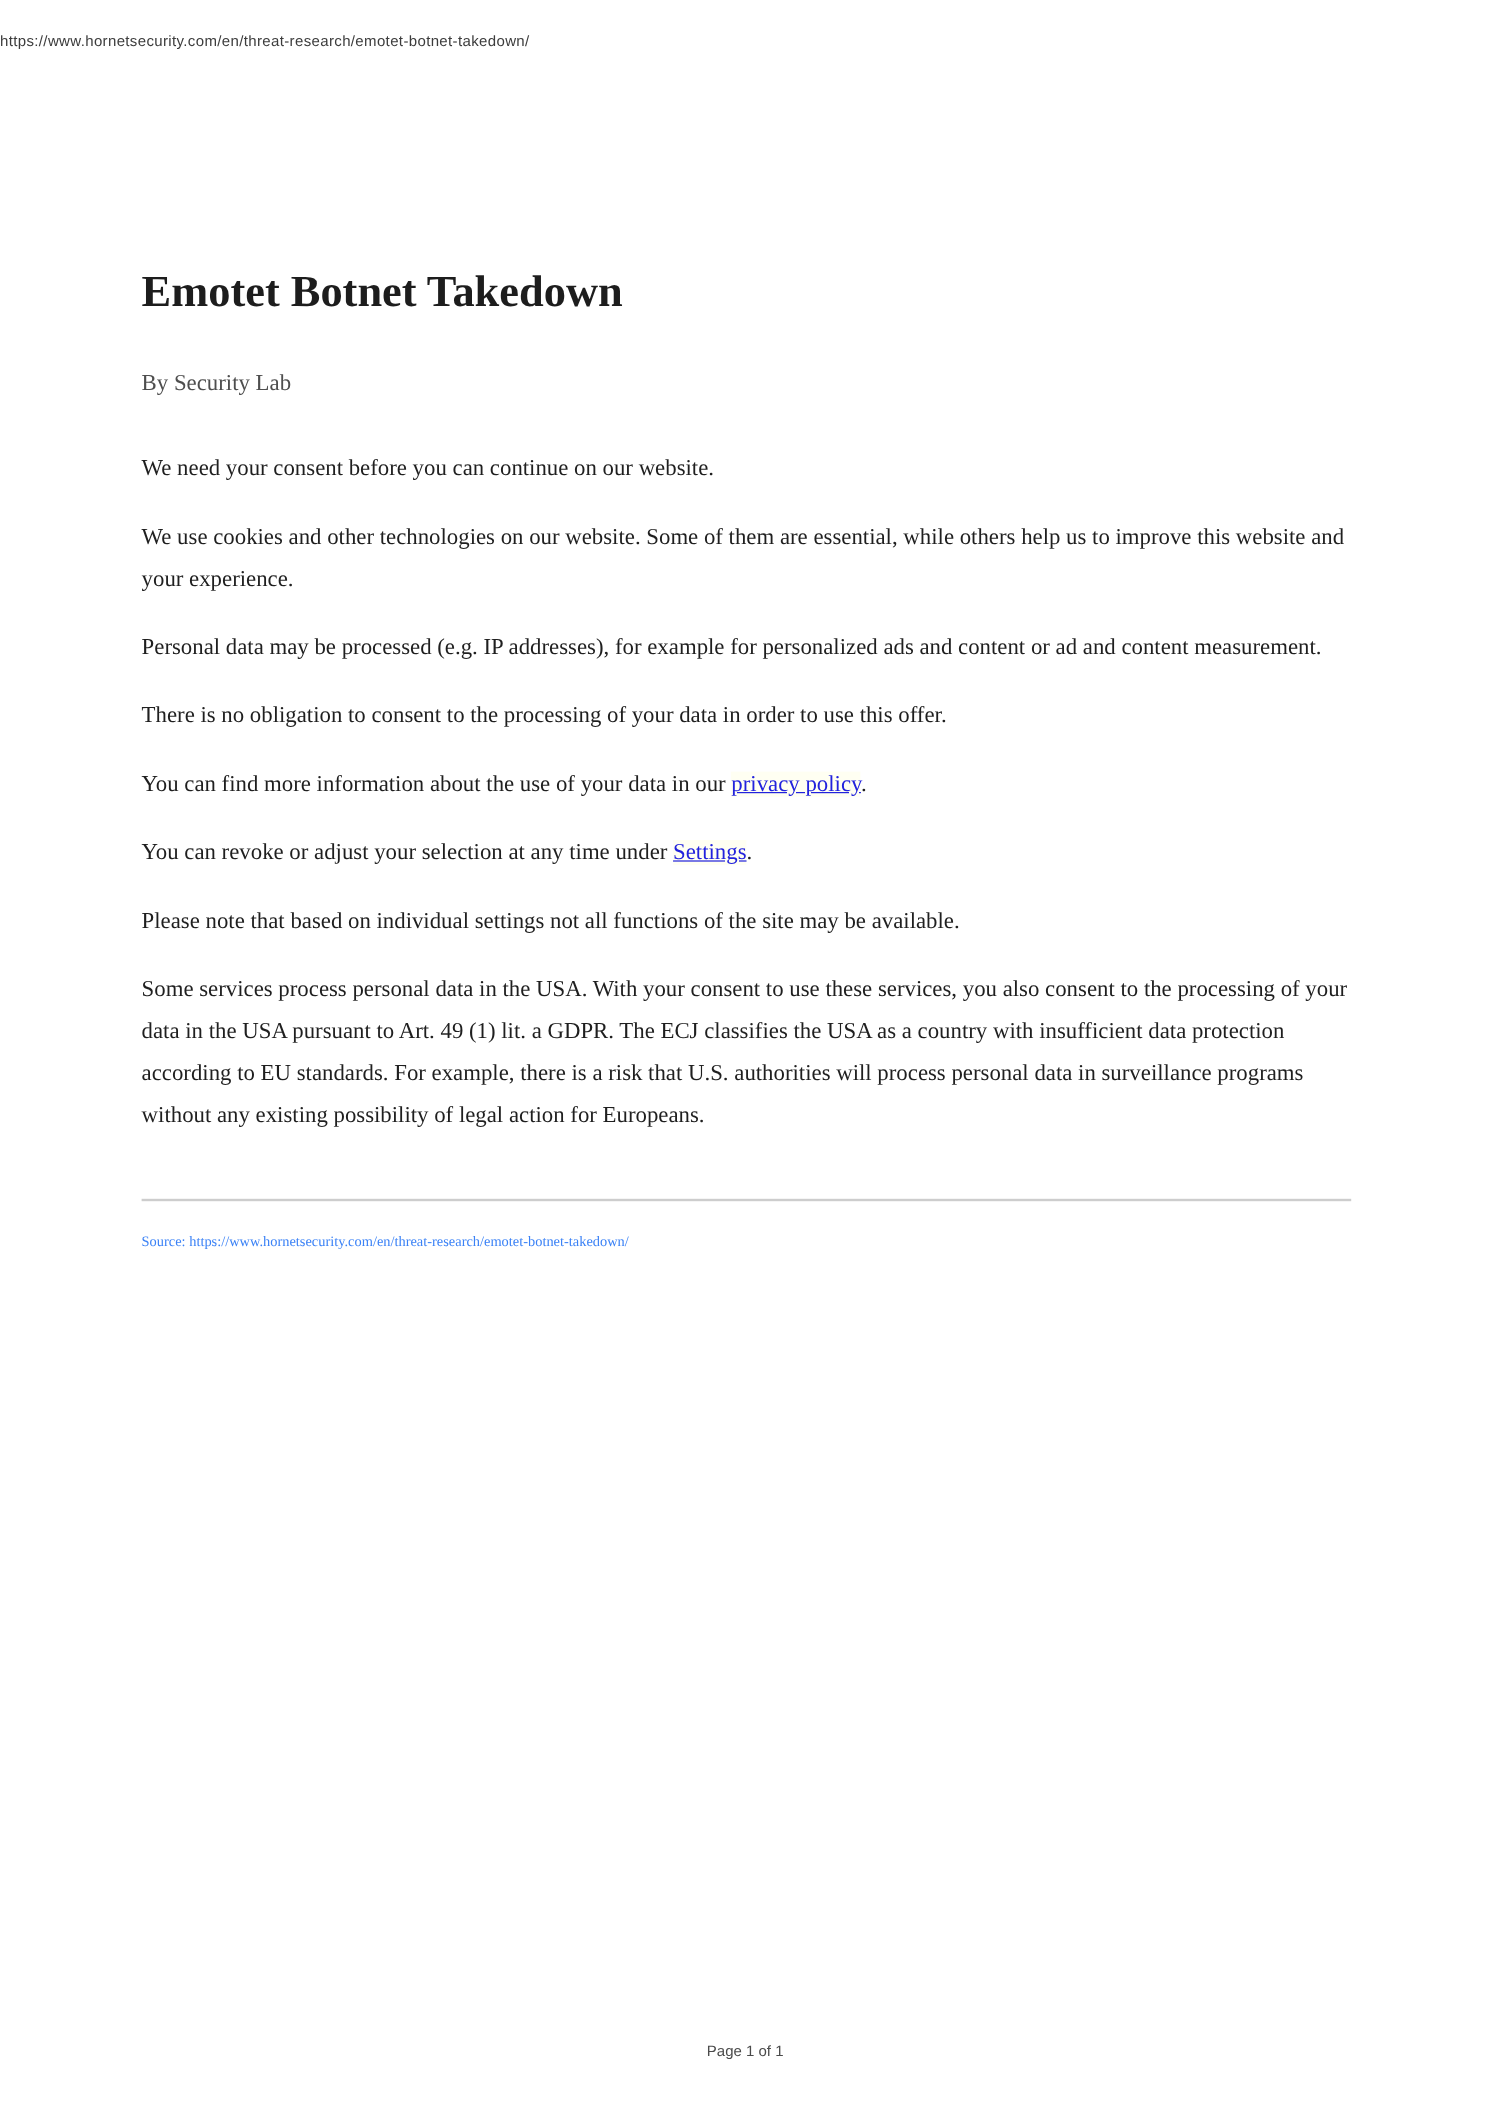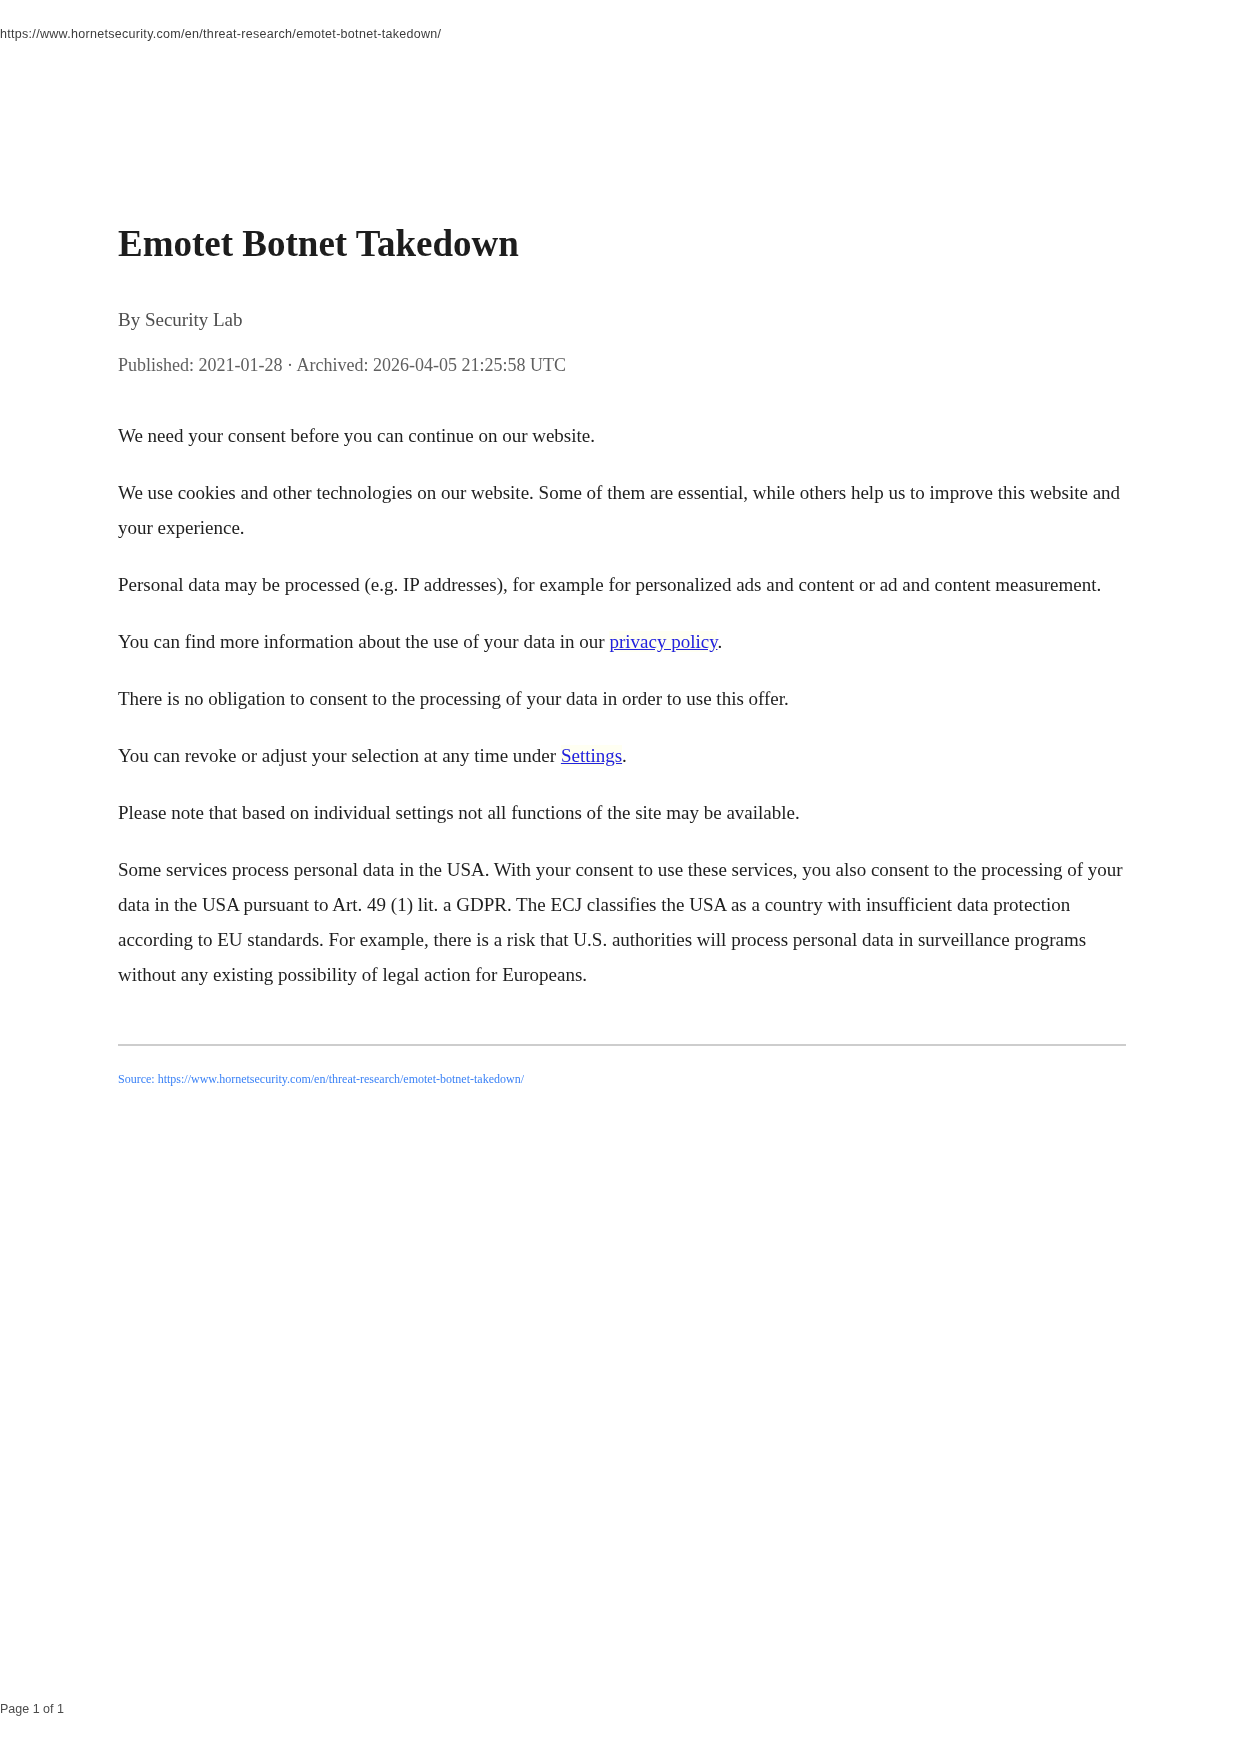--- a/index.html
+++ b/index.html
@@ -78,62 +78,61 @@
     font-size: 12px;
     line-height: 24px;
     color: #3b82f6;
     font-family: Liberation Serif, serif;
   }
   .page-footer {
     position: absolute;
     top: 1702px;
     left: 0;
     width: 100%;
-    text-align: left;
+    text-align: center;
     font-family: "Liberation Sans", sans-serif;
     font-size: 12.5px;
     color: #4b4b4b;
   }
 </style>
 </head>
 <body>
 
 <div class="page">
 
   <div class="url-header">https://www.hornetsecurity.com/en/threat-research/emotet-botnet-takedown/</div>
 
   <div class="content">
 
     <h1 class="title">Emotet Botnet Takedown</h1>
 
     <p class="byline">By Security Lab</p>
 
-    <p class="meta">Published: 2021-01-28 · Archived: 2026-04-05 21:25:58 UTC</p>
 
     <div class="body-text">
 
       <p>
         <span>We need your consent before you can continue on our website.</span>
       </p>
 
 
       <p>
         <span>We use cookies and other technologies on our website. Some of them are essential, while others help us to improve this website and your experience.</span>
       </p>
 
       <p>
         <span>Personal data may be processed (e.g. IP addresses), for example for personalized ads and content or ad and content measurement.</span>
       </p>
 
       <p>
-        <span>You can find more information about the use of your data in our </span><a>privacy policy</a><span>.</span>
+        <span>There is no obligation to consent to the processing of your data in order to use this offer.</span>
       </p>
 
       <p>
-        <span>There is no obligation to consent to the processing of your data in order to use this offer.</span>
+        <span>You can find more information about the use of your data in our </span><a>privacy policy</a><span>.</span>
       </p>
 
       <p>
         <span>You can revoke or adjust your selection at any time under </span><a>Settings</a><span>.</span>
       </p>
 
       <p>
         <span>Please note that based on individual settings not all functions of the site may be available.</span>
       </p>
 

